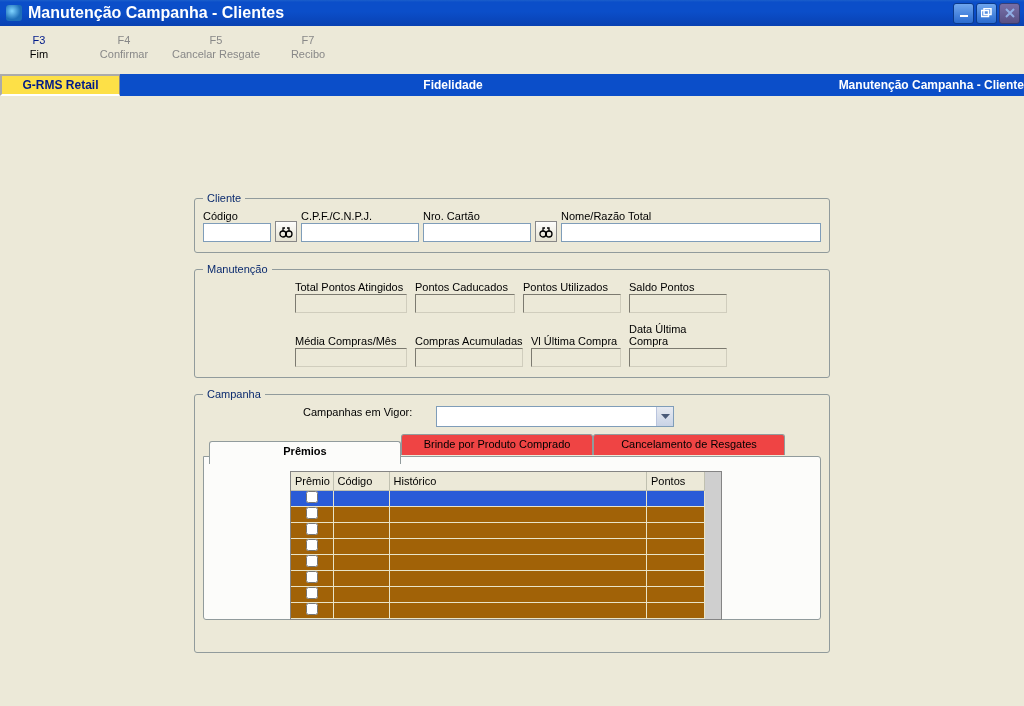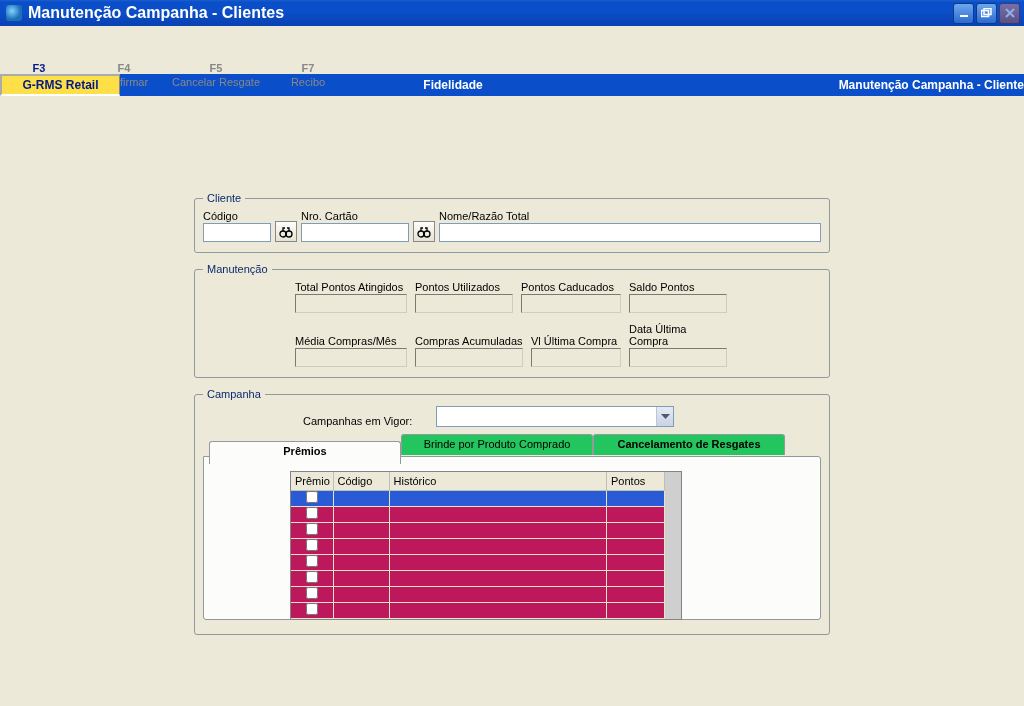--- a/index.html
+++ b/index.html
@@ -48,21 +48,21 @@
     background: #ece9d8;
     display: flex;
     padding-top: 8px;
   }
   .fn-item {
     width: 92px;
     text-align: center;
     color: #888;
   }
   .fn-item.first { width: 78px; }
-  .fn-key { font-weight: bold; font-size: 11px; margin-top: 28px; }
+  .fn-key { font-weight: normal; font-size: 11px; }
   .fn-label { font-size: 11px; margin-top: 2px; }
   .fn-item.enabled { color: #000; }
   .fn-item.enabled .fn-key { color: #001a8a; }
 
   
   .blue-band {
     height: 22px;
     background: #0b4ec9;
     display: flex;
     color: #fff; font-weight: bold; font-size: 12px;
@@ -136,21 +136,21 @@
 
   
   .tab-wrap { margin-top: 6px; }
   .tabs { display: flex; gap: 0; margin-left: 6px; }
   .tab {
     height: 21px;
     padding: 3px 18px 0 18px;
     border: 1px solid #919b9c;
     border-bottom: none;
     border-radius: 3px 3px 0 0;
-    background: #22c55e;
+    background: #ef4444;
     font-size: 11px;
     position: relative;
     top: 1px;
     cursor: default;
   }
   .tab.active {
     background: #fcfcfa;
     font-weight: bold;
     z-index: 2;
     height: 23px; top: 8px;
@@ -160,22 +160,22 @@
     border-radius: 0 3px 3px 3px;
     background: #fcfcfa;
     padding: 14px 10px 10px 86px;
     height: 164px;
     position: relative;
   }
 
   
   .grid {
     border: 1px solid #848484;
-    background: #be185d;
-    width: 392px;
+    background: #a16207;
+    width: 432px;
     display: flex;
   }
   .grid-main { flex: 1; }
   .grid-scroll {
     width: 16px;
     background: #cfcfcf;
   }
   .grid table { border-collapse: collapse; width: 100%; table-layout: fixed; }
   .grid th {
     background: #ece9d8;
@@ -265,20 +265,24 @@
       <div class="icon-btn">
         <span>
           <svg width="14" height="12" viewBox="0 0 14 12">
               <circle cx="4" cy="8" r="3" fill="none" stroke="#000" stroke-width="1.3"></circle>
               <circle cx="10" cy="8" r="3" fill="none" stroke="#000" stroke-width="1.3"></circle>
               <path d="M4 5 L4 2 L6 2 M10 5 L10 2 L8 2" stroke="#000" stroke-width="1.3" fill="none"></path>
               <rect x="6" y="7" width="2" height="2" fill="#000"></rect>
             </svg>
         </span>
       </div>
+      <div class="field" style="width:118px">
+        <span class="field-label">C.P.F./C.N.P.J.</span>
+        <input class="text-input" value="" style="">
+      </div>
       <div class="field" style="width:108px">
         <span class="field-label">Nro. Cartão</span>
         <input class="text-input" value="" style="">
       </div>
       <div class="icon-btn">
         <span>
           <svg width="14" height="12" viewBox="0 0 14 12">
               <circle cx="4" cy="8" r="3" fill="none" stroke="#000" stroke-width="1.3"></circle>
               <circle cx="10" cy="8" r="3" fill="none" stroke="#000" stroke-width="1.3"></circle>
               <path d="M4 5 L4 2 L6 2 M10 5 L10 2 L8 2" stroke="#000" stroke-width="1.3" fill="none"></path>
@@ -293,26 +297,26 @@
     </div>
   </fieldset>
 
   <fieldset>
     <legend>Manutenção</legend>
     <div class="row" style="gap:8px; padding-left:92px">
       <div class="field" style="width:112px">
         <span class="field-label">Total Pontos Atingidos</span>
         <input class="text-input ro" readonly="" style="">
       </div>
+      <div class="field" style="width:100px">
+        <span class="field-label">Pontos Caducados</span>
+        <input class="text-input ro" readonly="" style="">
+      </div>
       <div class="field" style="width:98px">
         <span class="field-label">Pontos Utilizados</span>
-        <input class="text-input ro" readonly="" style="">
-      </div>
-      <div class="field" style="width:100px">
-        <span class="field-label">Pontos Caducados</span>
         <input class="text-input ro" readonly="" style="">
       </div>
       <div class="field" style="width:98px">
         <span class="field-label">Saldo Pontos</span>
         <input class="text-input ro" readonly="" style="">
       </div>
     </div>
     <div class="row" style="gap:8px; padding-left:92px; margin-top:10px">
       <div class="field" style="width:112px">
         <span class="field-label">Média Compras/Mês</span>
@@ -326,40 +330,40 @@
         <span class="field-label">Vl Última Compra</span>
         <input class="text-input ro" readonly="" style="">
       </div>
       <div class="field" style="width:98px">
         <span class="field-label">Data Última Compra</span>
         <input class="text-input ro" readonly="" style="">
       </div>
     </div>
   </fieldset>
 
-  <fieldset style="padding-bottom:14px">
+  <fieldset style="padding-bottom:32px">
     <legend>Campanha</legend>
 
-    <div class="row" style="padding-left:100px; gap:24px; align-items:flex-end">
+    <div class="row" style="padding-left:100px; gap:24px; align-items:flex-start">
       <span>Campanhas em Vigor:</span>
       <div class="combo">
         <div class="combo-text"></div>
         <div class="combo-arrow">
           <svg width="9" height="6" viewBox="0 0 9 6">
               <path d="M0 0 L4.5 5 L9 0 Z" fill="#4a5a78"></path>
             </svg>
         </div>
       </div>
     </div>
 
     <div class="tab-wrap">
       <div class="tabs">
         <div class="tab active" style="width:192px; text-align:center;"><span>Prêmios</span></div>
         <div class="tab" style="width:192px; text-align:center;"><span>Brinde por Produto Comprado</span></div>
-        <div class="tab" style="width:192px; text-align:center;font-weight:bold;"><span>Cancelamento de Resgates</span></div>
+        <div class="tab" style="width:192px; text-align:center;"><span>Cancelamento de Resgates</span></div>
       </div>
       <div class="tab-body">
         <div class="grid">
           <div class="grid-main">
           <table>
             <colgroup>
               <col class="col-premio">
                   <col class="col-codigo">
                   <col class="col-desc">
                   <col class="col-pontos">

